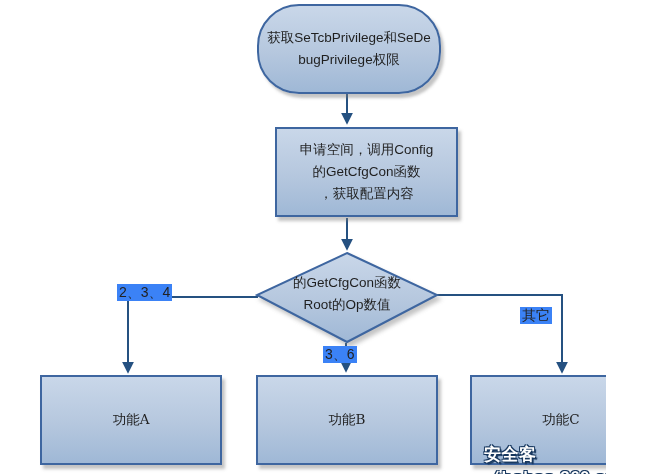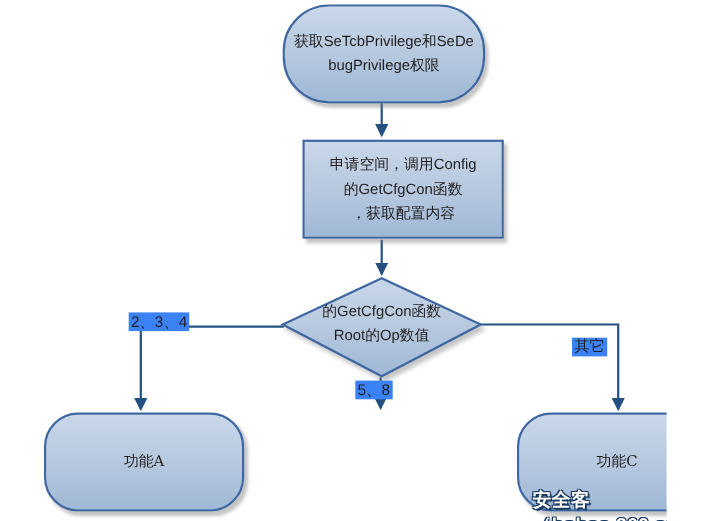--- a/index.html
+++ b/index.html
@@ -47,21 +47,20 @@
     width: 183px; height: 90px;
     font-size: 13.5px;
     line-height: 1.65;
     margin-left: 20px;
   }
   .func-box {
     top: 375px;
     width: 182px; height: 90px;
     font-family: "DejaVu Serif", "Liberation Serif", serif;
     font-size: 13.5px;
-    border-radius: 31px;
   }
   .func-a { left: 40px; }
   .func-b { left: 256px; }
   .func-c { left: 470px; }
 
   .diamond-svg {
     position: absolute;
     left: 249px; top: 247px;
     z-index: 2;
     filter: drop-shadow(3px 4px 2px rgba(125,125,125,0.45));
@@ -144,25 +143,28 @@
         <stop offset="55%" stop-color="#b5c7de"></stop>
         <stop offset="100%" stop-color="#9fb8d6"></stop>
       </linearGradient>
     </defs>
     <polygon points="98,6 188,48 98,95 8,48" fill="url(#diaGrad)" stroke="#3e66a0" stroke-width="2"></polygon>
   </svg>
   <div class="diamond-text">的GetCfgCon函数
 Root的Op数值</div>
 
   <div class="edge-label edge-label-left">2、3、4</div>
-  <div class="edge-label edge-label-mid">5、8</div>
+  <div class="edge-label edge-label-mid">3、6</div>
   <div class="edge-label edge-label-right">其它</div>
 
   <div class="shape func-box func-a">
     <span>功能A</span>
+  </div>
+  <div class="shape func-box func-b">
+    <span>功能B</span>
   </div>
   <div class="shape func-box func-c">
     <span>功能C</span>
   </div>
 
   <div class="watermark">安全客（bobao.360.cn）</div>
 
 </div>
 
 </body></html>

